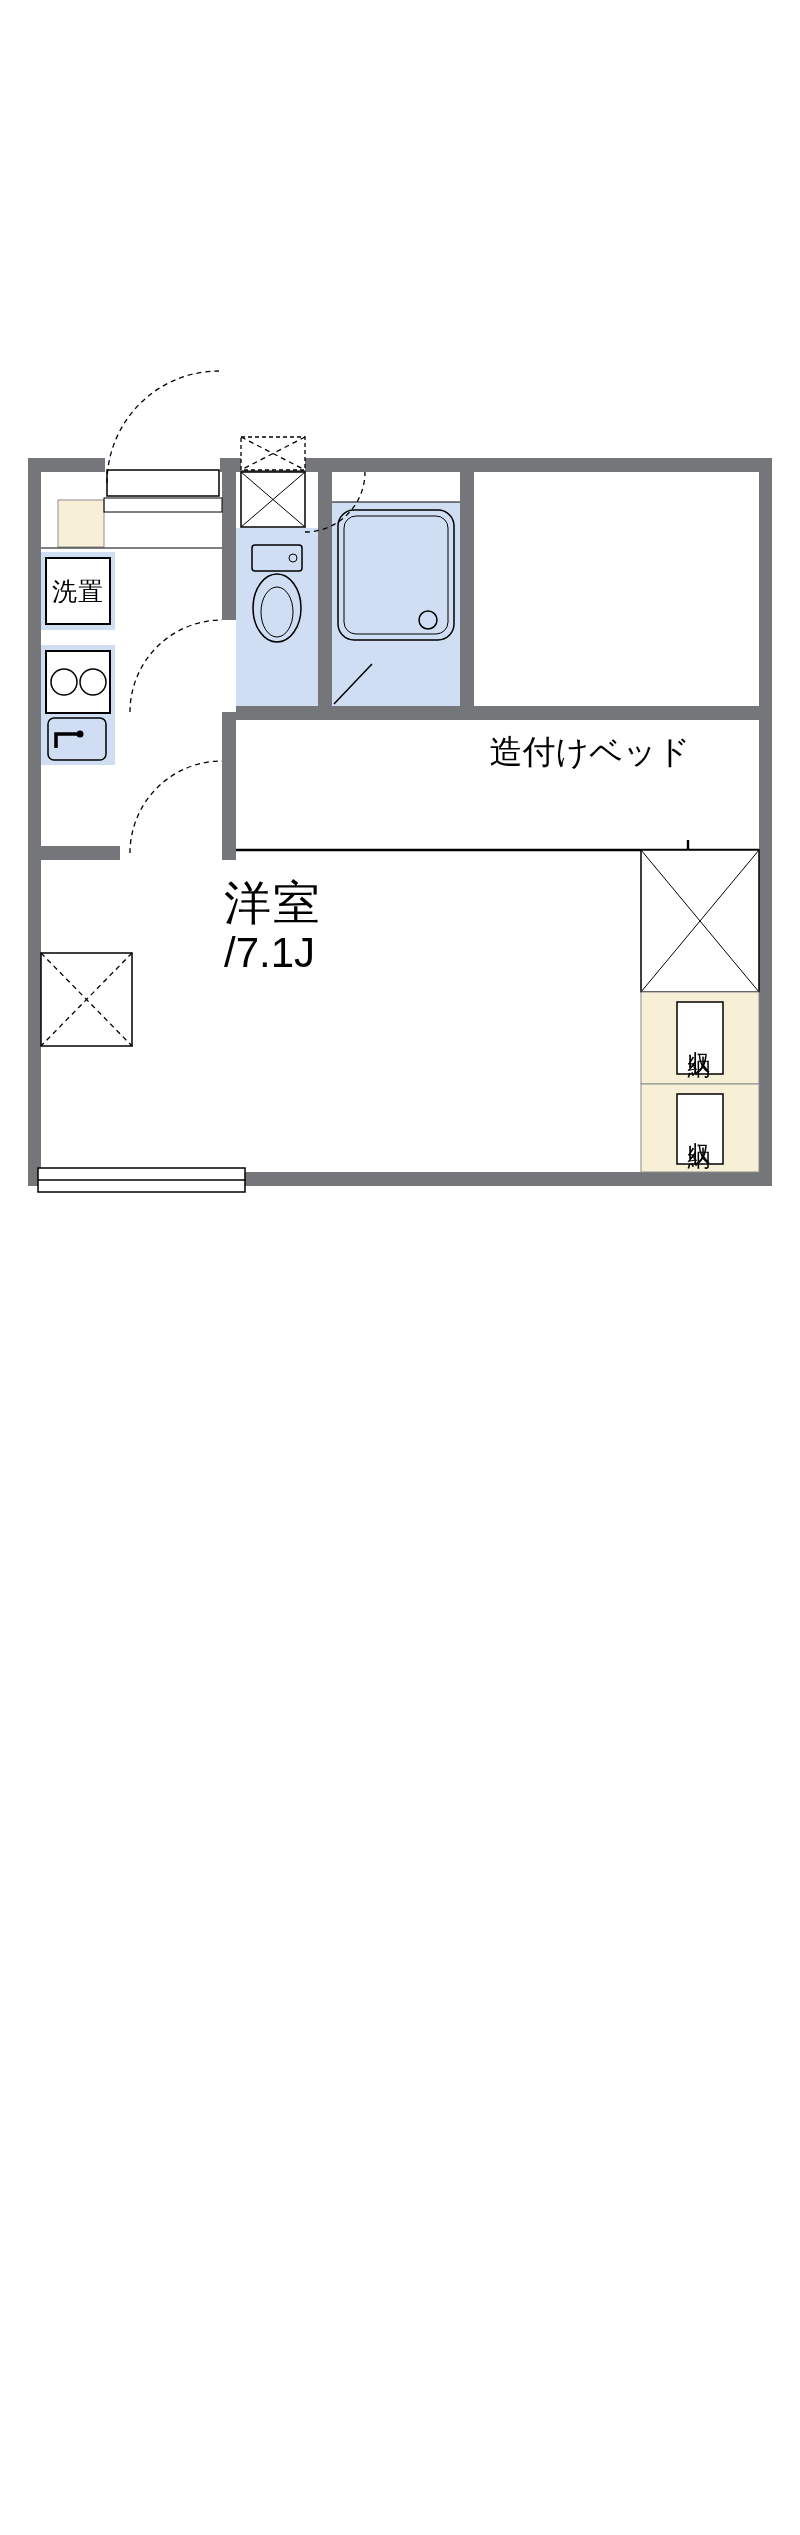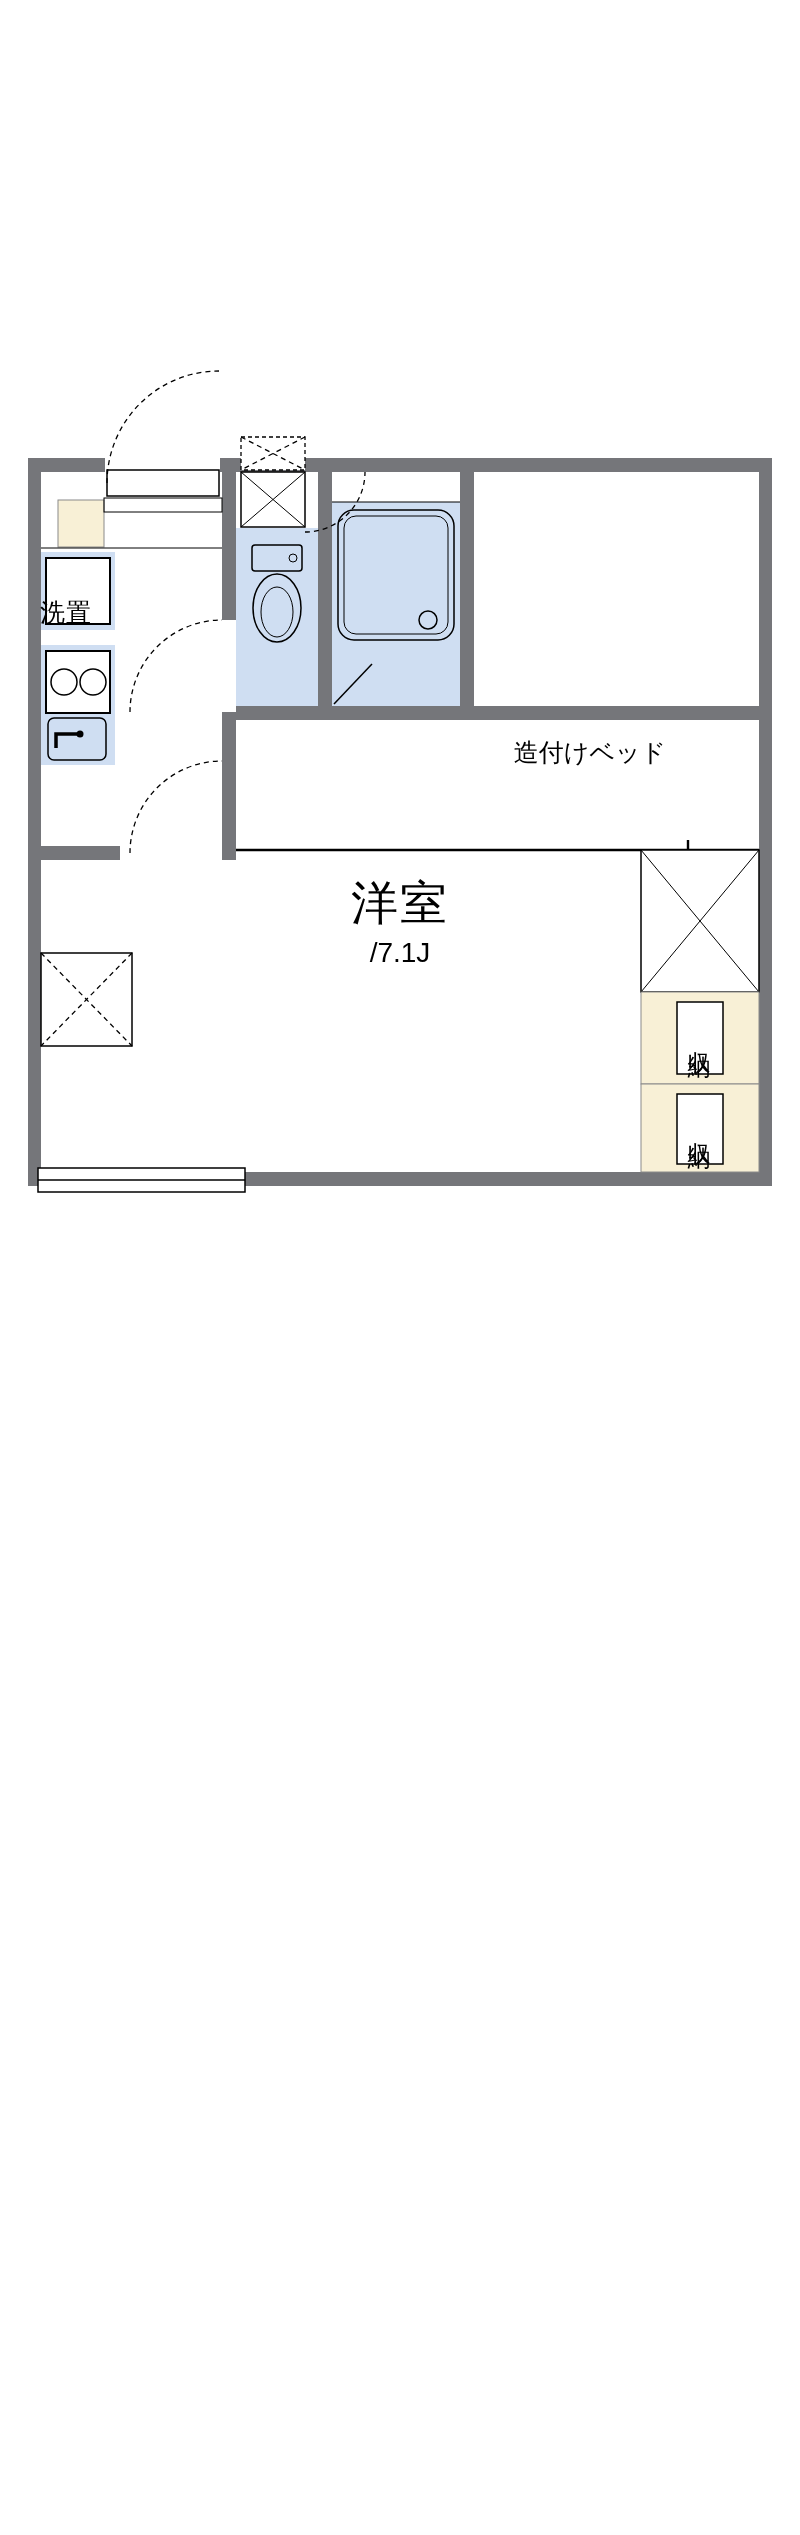--- a/index.html
+++ b/index.html
@@ -20,29 +20,29 @@
   .white{fill:#ffffff;stroke:none;}
   .box{fill:#ffffff;stroke:var(--line);stroke-width:1.5;}
   .box2{fill:#ffffff;stroke:var(--line);stroke-width:2;}
   .ln{fill:none;stroke:var(--line);stroke-width:1.5;}
   .thin{fill:none;stroke:var(--line);stroke-width:1;}
   .dash{fill:none;stroke:var(--line);stroke-width:1.3;stroke-dasharray:5 4;}
   .dashbox{fill:#ffffff;stroke:var(--line);stroke-width:1.3;stroke-dasharray:4 3;}
   .thick{fill:none;stroke:var(--line);stroke-width:2.4;}
 
   .label{position:absolute;white-space:nowrap;}
-  .washer-label{left:34px;top:558px;width:64px;height:66px;display:flex;
-    align-items:center;justify-content:center;font-size:25px;letter-spacing:1px;margin-top:21px;}
+  .washer-label{left:46px;top:558px;width:64px;height:66px;display:flex;
+    align-items:center;justify-content:center;font-size:25px;letter-spacing:1px;}
   .bed-label{left:420px;top:732px;width:340px;text-align:center;
-    font-size:25px;line-height:40px;}
-  .room-label{left:240px;top:874px;width:320px;text-align:center;}
+    font-size:33px;line-height:40px;}
+  .room-label{left:224px;top:874px;width:320px;text-align:left;}
   .room-label .rname{font-size:47px;line-height:58px;letter-spacing:2px;}
   .room-label .rnum{font-size:44px;line-height:54px;}
   .room-label .rarea{font-size:33px;line-height:42px;}
-  .room-label .rjo{font-size:28px;line-height:42px;}
+  .room-label .rjo{font-size:42px;line-height:42px;}
   .closet-label{width:46px;display:flex;align-items:center;justify-content:center;
     writing-mode:vertical-rl;font-size:23px;letter-spacing:5px;}
   .closet1{left:677px;top:1002px;height:72px;}
   .closet2{left:677px;top:1094px;height:70px;}
 </style>
 </head>
 <body>
 
 <div class="canvas">
 

